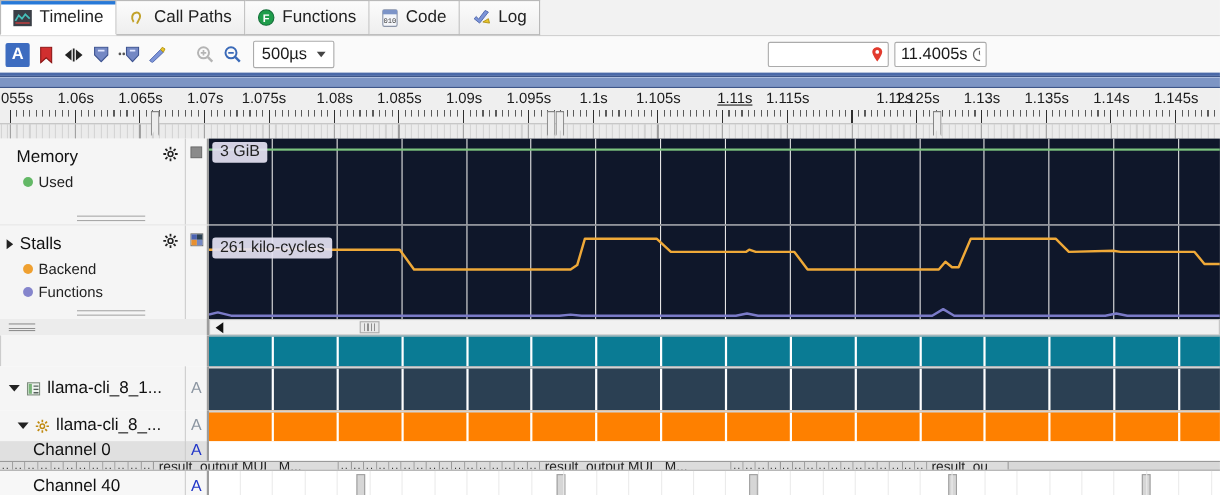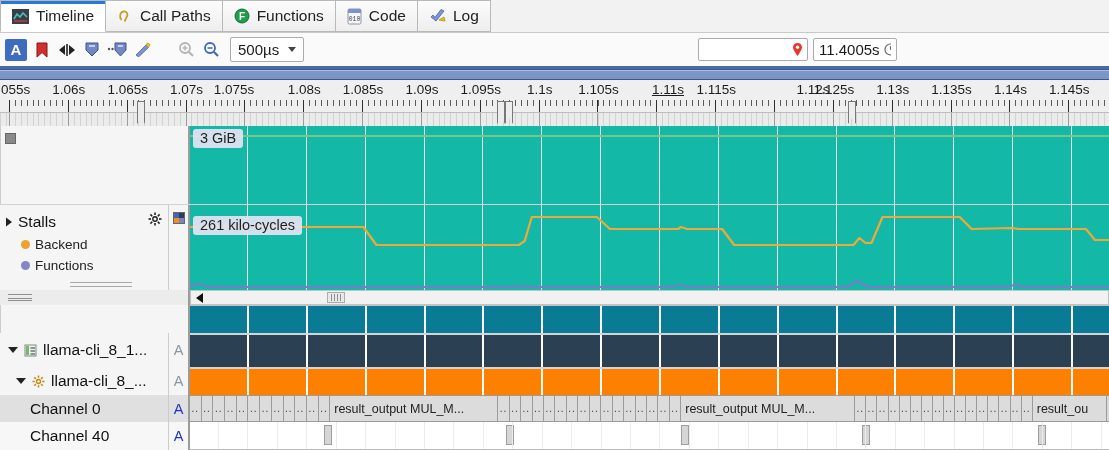--- a/index.html
+++ b/index.html
@@ -56,21 +56,21 @@
   .rcell{flex:1;position:relative;overflow:hidden;}
   .linfo{flex:1;position:relative;}
   .lside{width:20px;flex:none;border-left:1px solid #cccccc;display:flex;justify-content:center;padding-top:7px;}
   .ptitle{font-size:15.5px;color:#111;}
   .legend{display:flex;align-items:center;gap:5px;font-size:13.5px;color:#222;margin-top:6px;}
   .dot{width:9px;height:9px;border-radius:50%;flex:none;}
   .gearpos{position:absolute;top:7px;right:6px;}
   .rhandle{position:absolute;bottom:3px;left:70px;width:62px;height:5px;border-top:1px solid #a8a8a8;border-bottom:1px solid #a8a8a8;}
   .memrow{height:79px;border-bottom:1px solid #d2d2d2;}
   .stallrow{height:85px;}
-  .chart{background:#14b8a6;}
+  .chart{background:#0f172a;}
   .chart svg{position:absolute;inset:0;}
   .vbadge{position:absolute;left:3px;background:rgba(229,227,243,0.92);border-radius:3px;
           padding:1px 7px 2px 7px;font-size:14.5px;color:#222;white-space:nowrap;z-index:3;}
   .memline{position:absolute;left:0;right:0;top:9px;height:2px;z-index:2;}
 
   
   .splitrow{height:15px;}
   .splitrow .lcell{background:#ececec;align-items:center;}
   .hamb{width:24px;height:7px;margin-left:8px;border-top:1px solid #8f8f8f;border-bottom:1px solid #8f8f8f;
         background:linear-gradient(#ececec 0 3px,#8f8f8f 3px 4px,#ececec 4px);}
@@ -83,28 +83,28 @@
 
   
   .bandrow .lcell{align-items:center;}
   .rowlab{display:flex;align-items:center;gap:6px;font-size:15.5px;color:#111;flex:1;min-width:0;white-space:nowrap;overflow:hidden;}
   .acol{width:20px;flex:none;align-self:stretch;border-left:1px solid #cccccc;display:flex;align-items:center;justify-content:center;
         font-size:14.5px;}
   .a-gray{color:#8b95a1;}
   .a-blue{color:#2035c8;}
   .tri{width:0;height:0;border-left:5px solid transparent;border-right:5px solid transparent;border-top:6px solid #222;flex:none;}
   .idlerow{height:28px;}
-  .navyrow{height:34px;}
+  .navyrow{height:40px;}
   .orangerow{height:28px;}
   .navyrow .rcell,.orangerow .rcell{border-top:2px solid #d4d4d4;}
   .idlerow .rcell{border-top:1px solid #c4c4c4;}
   .selrow .lcell{background:#e0e0e0;}
 
   
-  .c0row{height:27px;}
+  .c0row{height:27px;flex-direction:column;}
   .c0row .rcell{background:#d8d8d8;border-top:1px solid #9a9a9a;border-bottom:1px solid #9a9a9a;display:flex;}
   .c0cell{flex:none;height:100%;background:#dcdcdc;border-right:1px solid #9b9b9b;display:flex;align-items:center;
           overflow:hidden;white-space:nowrap;color:#222;}
   .c0small{justify-content:center;font-size:10px;letter-spacing:1px;color:#3a3a3a;}
   .c0big{font-size:12.5px;padding:0 4px;}
   .c40row{height:28px;}
   .c40row .rcell{background:#ffffff;border-bottom:1px solid #bdbdbd;}
   .c40tick{position:absolute;top:3px;width:8px;height:20px;background:#d6d6d6;border:1px solid #9e9e9e;}
   .c40row .lcell{background:#f7f7f7;}
 
@@ -237,21 +237,21 @@
 
   <div class="sepline"></div>
   <div class="rangebar"></div>
 
   <div class="ruler">
     <div id="ruler-labels">
         <div class="rlabel" style="left: 10px;">1.055s</div>
         <div class="rlabel" style="left: 68.85px;">1.06s</div>
         <div class="rlabel" style="left: 127.7px;">1.065s</div>
         <div class="rlabel" style="left: 186.55px;">1.07s</div>
-        <div class="rlabel" style="left: 234px;">1.075s</div>
+        <div class="rlabel" style="left: 240px;">1.075s</div>
         <div class="rlabel" style="left: 304.25px;">1.08s</div>
         <div class="rlabel" style="left: 363.1px;">1.085s</div>
         <div class="rlabel" style="left: 421.95px;">1.09s</div>
         <div class="rlabel" style="left: 480.8px;">1.095s</div>
         <div class="rlabel" style="left: 539.65px;">1.1s</div>
         <div class="rlabel" style="left: 598.5px;">1.105s</div>
         <div class="rlabel" style="left: 668px; text-decoration: underline;">1.11s</div>
         <div class="rlabel" style="left: 716.2px;">1.115s</div>
         <div class="rlabel" style="left: 813px;">1.12s</div>
         <div class="rlabel" style="left: 833.9px;">1.125s</div>
@@ -265,20 +265,43 @@
     <div id="ruler-markers">
         <div class="marker" style="left: 141px;"></div>
         <div class="marker" style="left: 501px;"></div>
         <div class="marker" style="left: 509px;"></div>
         <div class="marker" style="left: 852px;"></div>
       </div>
   </div>
 
   <div class="row memrow">
     <div class="lcell">
+      <div class="linfo">
+        <div class="ptitle" style="padding:8px 0 0 15px;">Memory</div>
+        <div class="legend" style="padding-left:21px;">
+          <span class="dot" id="mem-dot" style="background: rgb(99, 184, 102);"></span>
+          <span>Used</span>
+        </div>
+        <div class="gearpos">
+          <svg width="14" height="14">
+              <circle cx="7" cy="7" r="2.2" fill="none" stroke="#222" stroke-width="1.4"></circle>
+              <g stroke="#222" stroke-width="1.6">
+                <line x1="7" y1="0.5" x2="7" y2="3"></line>
+                <line x1="7" y1="11" x2="7" y2="13.5"></line>
+                <line x1="0.5" y1="7" x2="3" y2="7"></line>
+                <line x1="11" y1="7" x2="13.5" y2="7"></line>
+                <line x1="2.4" y1="2.4" x2="4.2" y2="4.2"></line>
+                <line x1="9.8" y1="9.8" x2="11.6" y2="11.6"></line>
+                <line x1="11.6" y1="2.4" x2="9.8" y2="4.2"></line>
+                <line x1="2.4" y1="11.6" x2="4.2" y2="9.8"></line>
+              </g>
+            </svg>
+        </div>
+        <div class="rhandle"></div>
+      </div>
       <div class="lside">
         <svg width="11" height="11">
             <rect x="0.5" y="0.5" width="10" height="10" fill="#8a8a8a" stroke="#666"></rect>
           </svg>
       </div>
     </div>
     <div class="rcell chart">
       <div class="memline" id="mem-line" style="background: rgb(124, 196, 127);"></div>
       <div class="vbadge" style="top:3px;">3 GiB</div>
     <div class="gridline" style="left: 57px; width: 1px; background: rgb(228, 228, 228);"></div>

